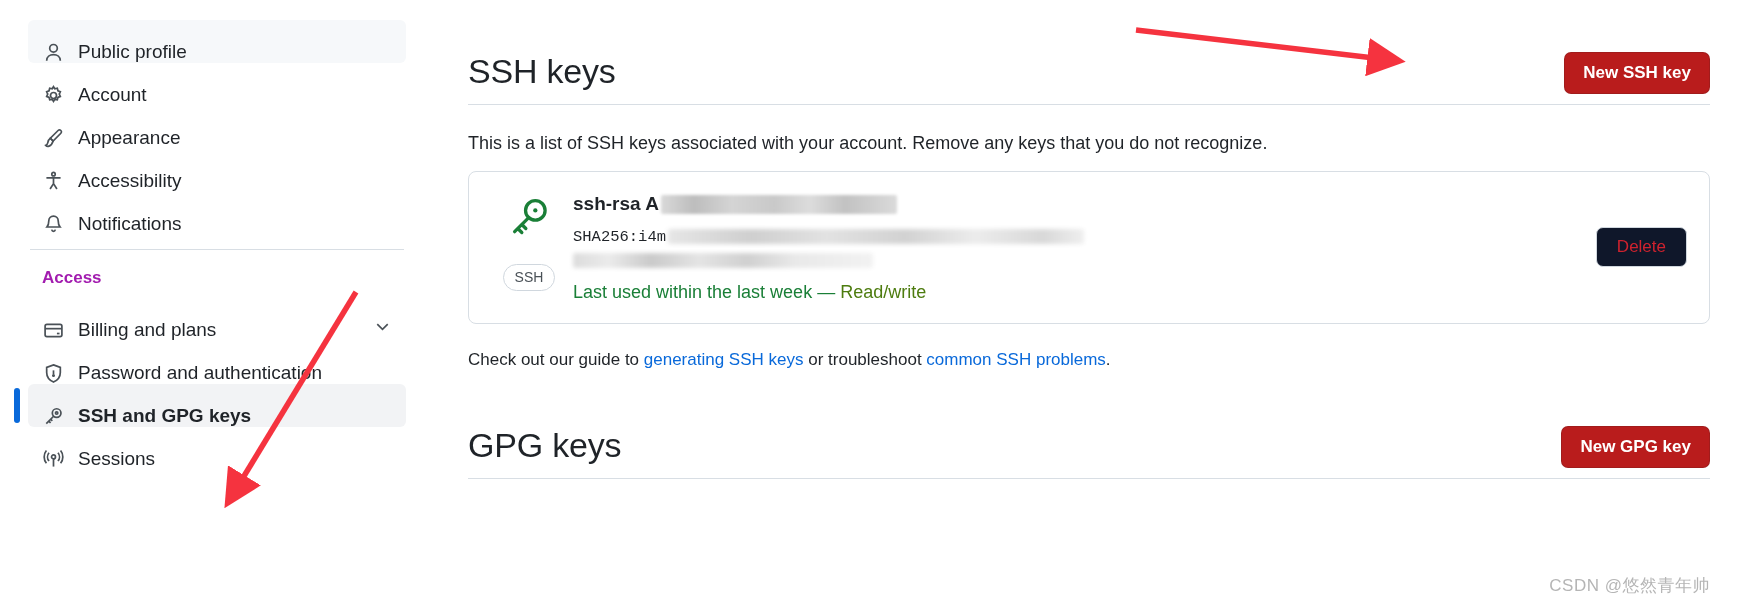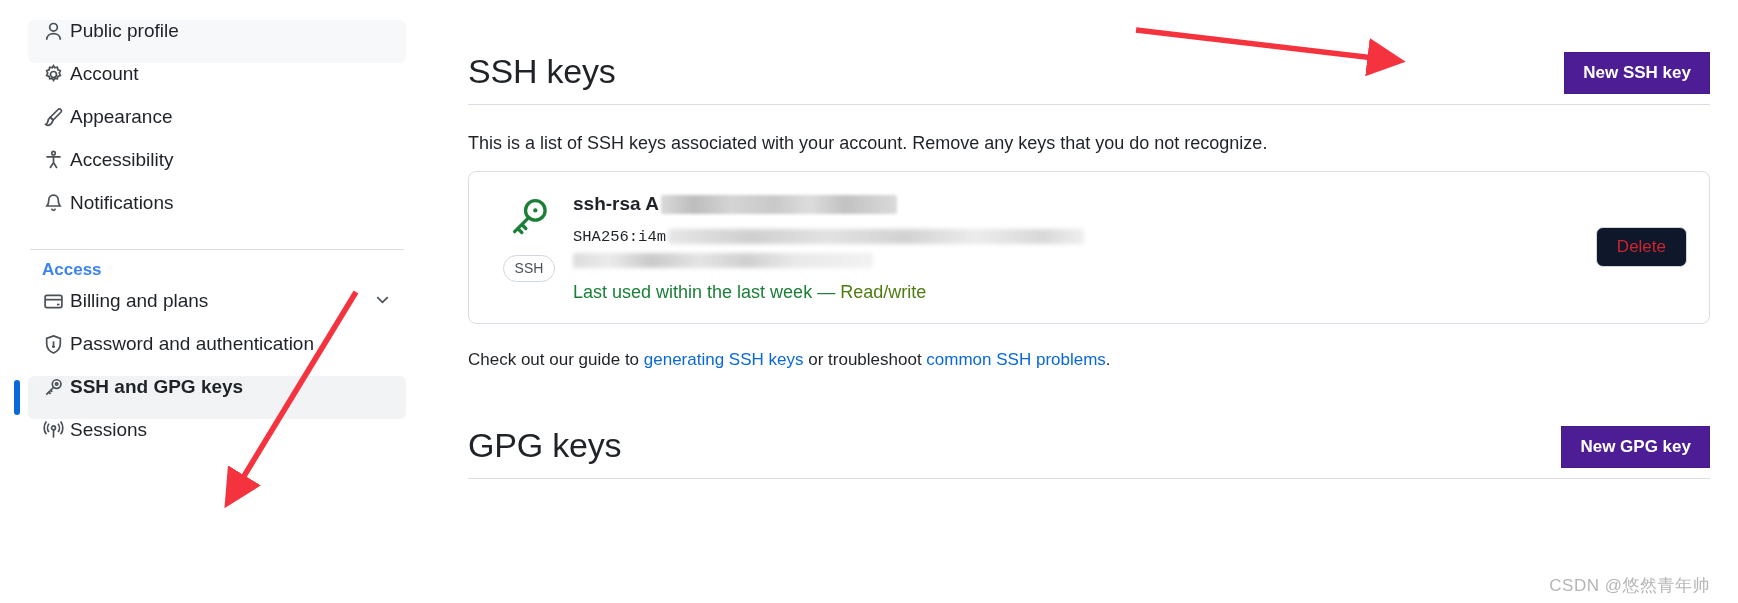--- a/index.html
+++ b/index.html
@@ -11,22 +11,22 @@
     overflow: hidden;
   }
   #root { position: relative; width: 1738px; height: 603px; }
 
   
   .sidebar {
     position: absolute; left: 28px; top: 20px;
     width: 378px;
   }
   .nav-item {
-    display: flex; align-items: flex-start;
-    gap: 6px;
+    display: flex; align-items: flex-end;
+    gap: 14px;
     height: 43px;
     padding: 0 14px;
     border-radius: 6px;
     font-size: 19px;
     color: #1f2328;
     position: relative;
     cursor: pointer;
   }
   .nav-item .ico {
     width: 22px; height: 22px;
@@ -42,23 +42,23 @@
     border-radius: 6px;
     background: #0969da;
   }
   .nav-item .chev { margin-left: auto; color: #4a5157; }
   .nav-divider {
     height: 1px; background: #d8dee4;
     margin: 14px 2px 0 2px;
   }
   .nav-section-title {
     font-size: 17px; font-weight: 600;
-    color: #3b82f6;
+    color: #a21caf;
     padding: 0 14px;
-    margin: 10px 0 10px 0;
+    margin: 18px 0 10px 0;
   }
 
   
   .main {
     position: absolute;
     left: 468px; top: 20px;
     width: 1242px;
   }
   .section-head {
     display: flex; align-items: flex-start;
@@ -67,24 +67,24 @@
     border-bottom: 1px solid #d8dee4;
     margin-top: 32px;
   }
   .section-title {
     font-size: 34px; font-weight: 400;
     letter-spacing: -0.2px;
     line-height: 1.15;
     color: #1f2328;
   }
   .btn-green {
-    background: #4c1d95;
+    background: #b91c1c;
     color: #ffffff;
     border: 1px solid rgba(27,31,36,0.15);
-    border-radius: 0;
+    border-radius: 7px;
     font-size: 17px; font-weight: 600;
     padding: 10px 18px;
     cursor: pointer;
     font-family: "Liberation Sans", sans-serif;
     white-space: nowrap;
   }
   .intro {
     font-size: 18px;
     color: #1f2328;
     margin-top: 28px;
@@ -100,21 +100,21 @@
     margin-top: 17px;
     border: 1px solid #d8dee4;
     border-radius: 8px;
     display: flex; align-items: flex-start;
     padding: 20px 22px 20px 26px;
     min-height: 152px;
   }
   .key-left {
     width: 68px; flex: none;
     display: flex; flex-direction: column;
-    align-items: center; gap: 9px;
+    align-items: center; gap: 18px;
     padding-top: 4px;
   }
   .key-glyph { color: #1a7f37; }
   .badge-ssh {
     border: 1px solid #d0d7de;
     border-radius: 999px;
     font-size: 14px;
     color: #4a5157;
     padding: 2px 11px;
     line-height: 1.5;

